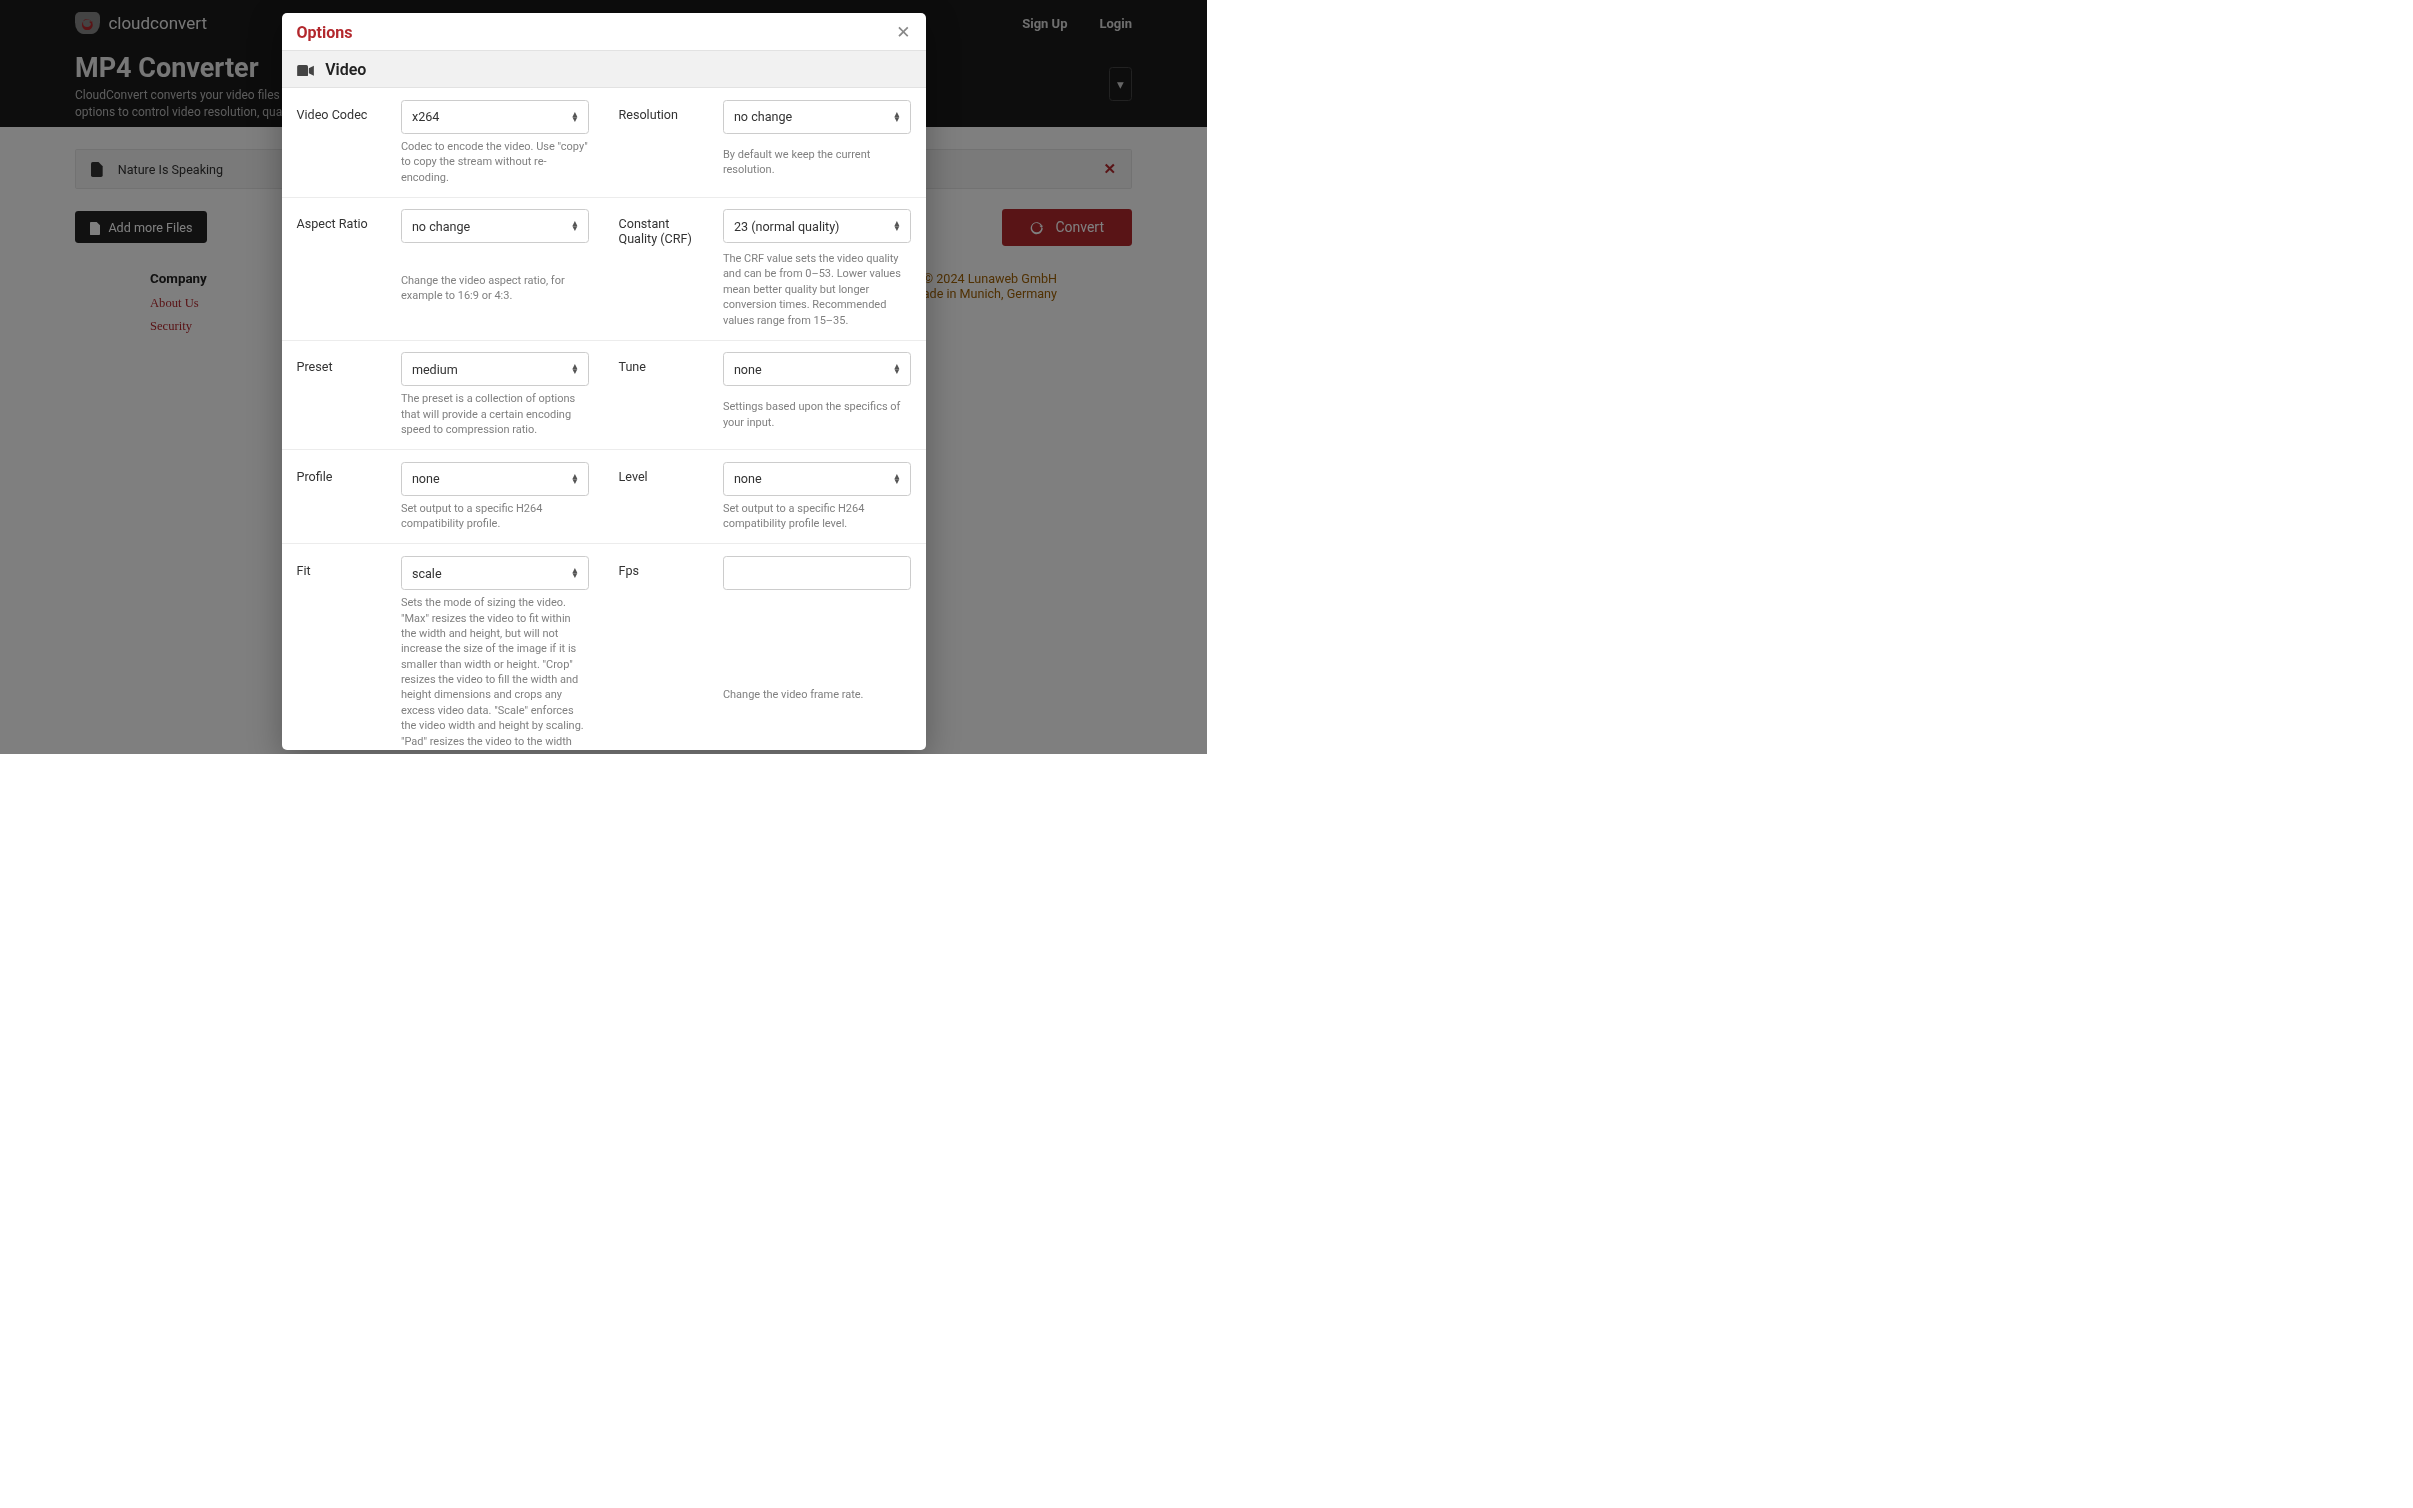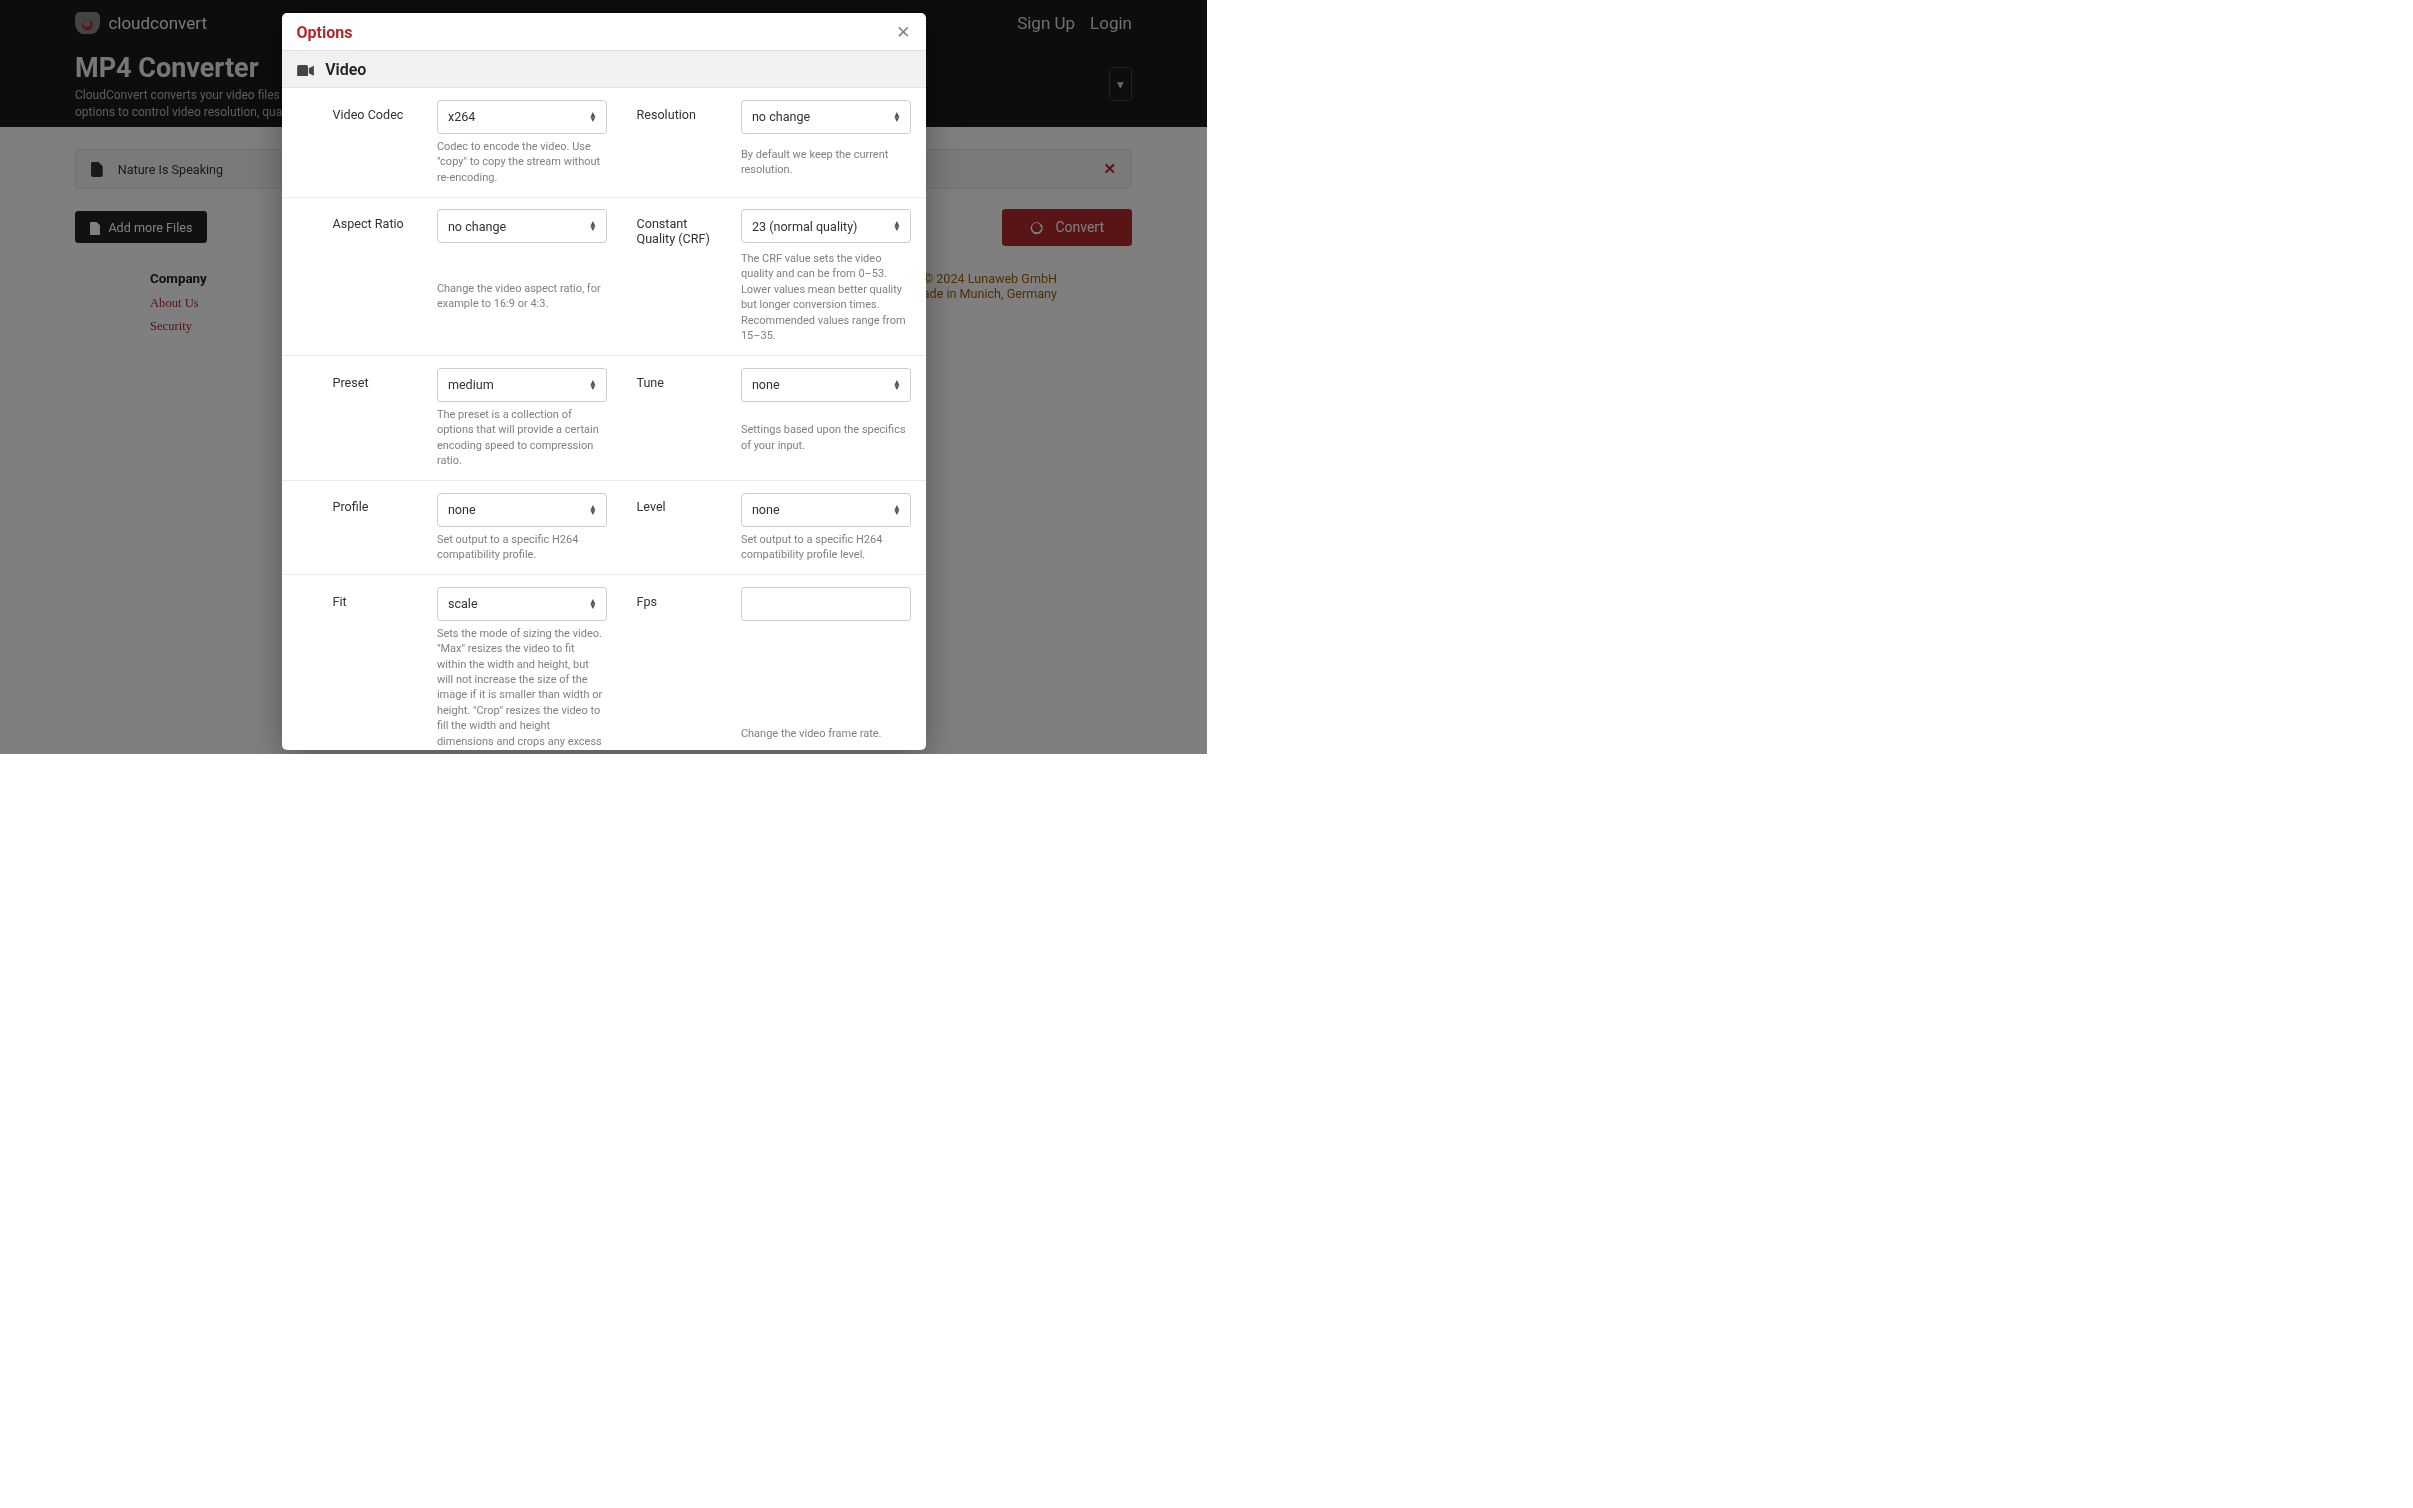--- a/index.html
+++ b/index.html
@@ -56,23 +56,24 @@
 
 .logo-text {
   color: #eee;
   font-size: 17px;
   font-weight: 400;
 }
 
 .bg-nav-right {
   margin-left: auto;
   display: flex;
-  gap: 15px;
-  font-size: 17px;
+  gap: 32px;
+  font-size: 13px;
   color: #ddd;
+  font-weight: bold;
 }
 
 .bg-hero {
   padding: 11.7px 0 0 0;
 }
 .bg-hero h1 {
   font-size: 27px;
   font-weight: 700;
   color: #eee;
   margin-bottom: 3.4px;
@@ -204,21 +205,20 @@
   gap: 11.7px;
   font-size: 16px;
   font-weight: 600;
   color: #222;
 }
 .section-header .sec-icon { color: #444; }
 
 .option-grid {
   display: grid;
   grid-template-columns: 1fr 1fr;
-  padding-left: 36px;
 }
 
 .option-row {
   border-bottom: 0.8px solid #ececec;
 }
 .option-grid .cell {
   padding: 11.7px 15px 11.7px 15px;
   display: grid;
   grid-template-columns: 91px 1fr;
   column-gap: 13.4px;

